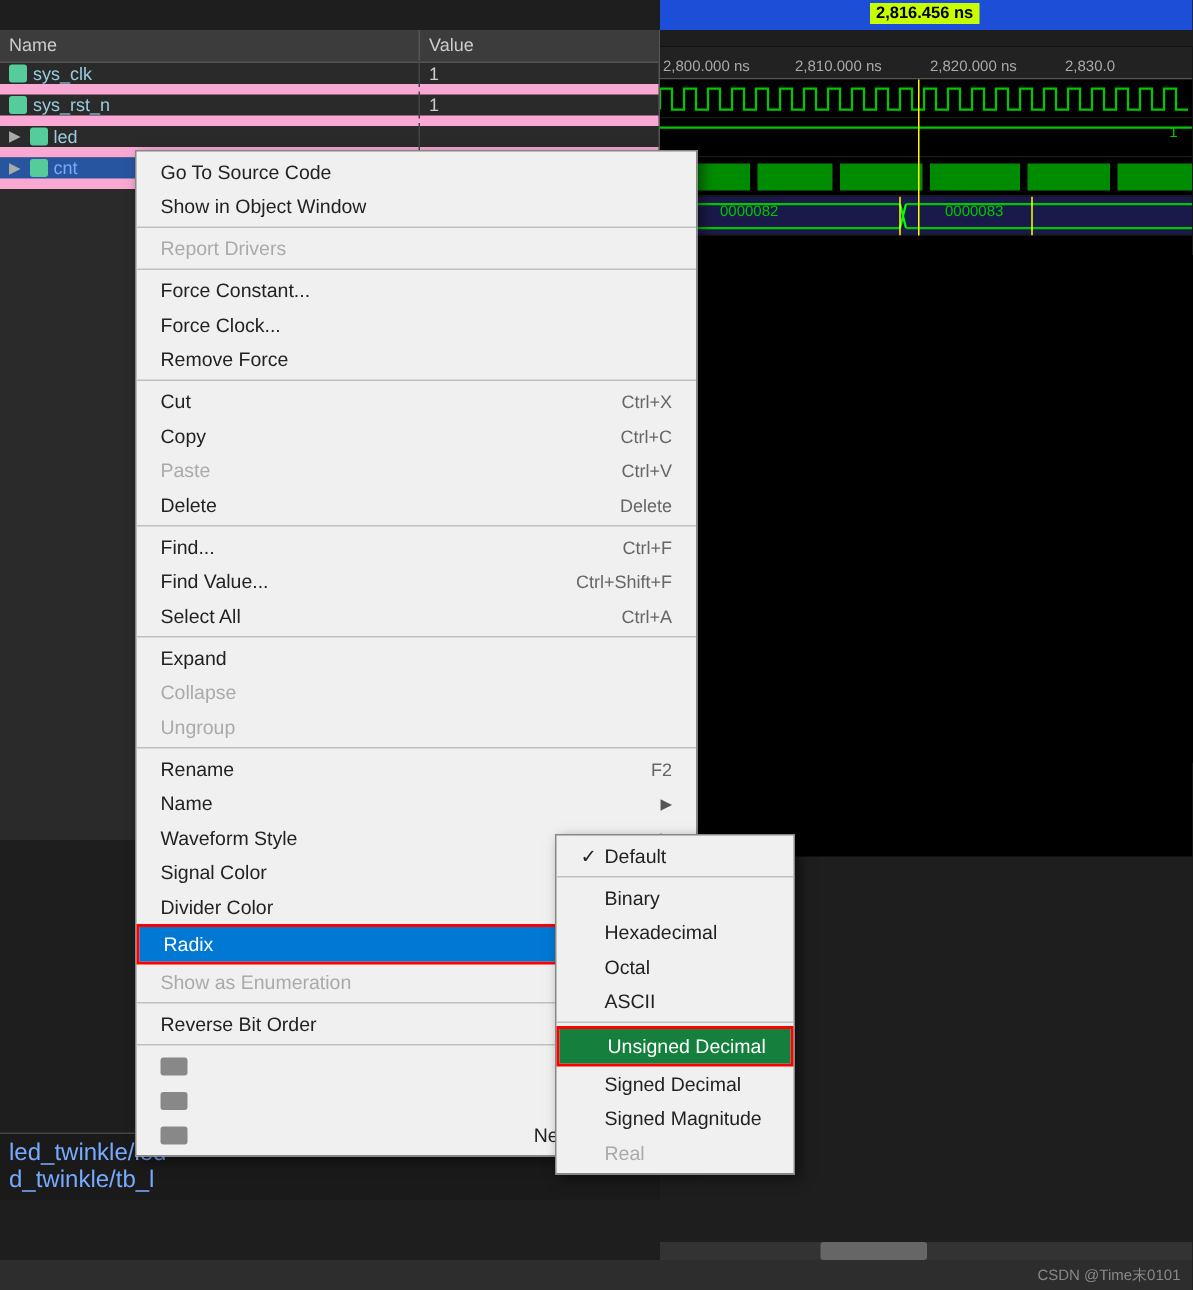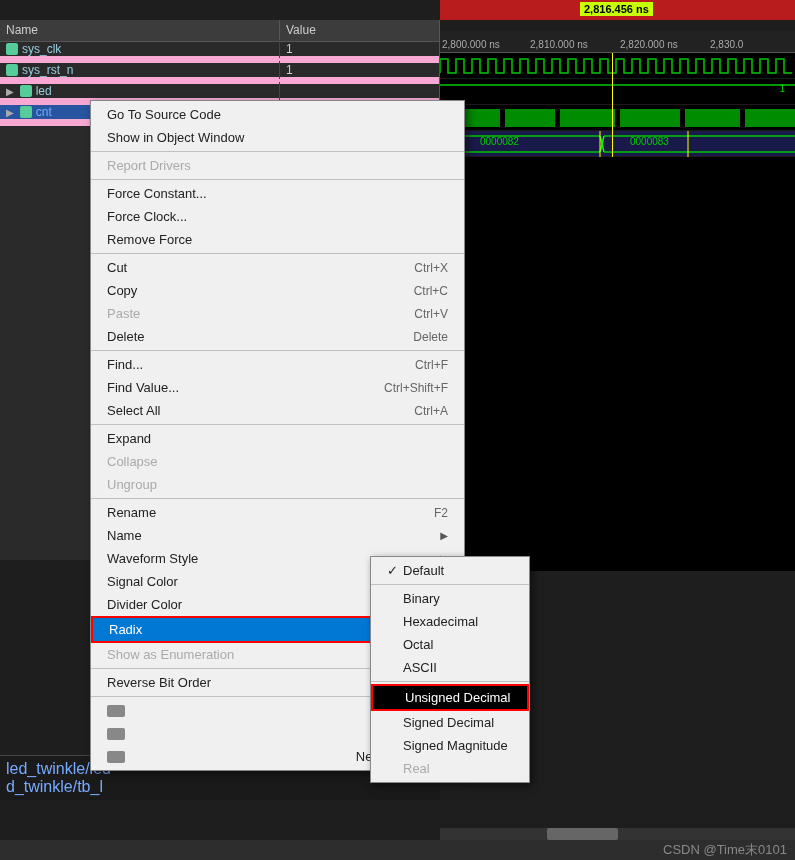--- a/index.html
+++ b/index.html
@@ -23,21 +23,21 @@
       background: #1e1e1e;
     }
 
     
     .timestamp-bar {
       position: absolute;
       top: 0;
       left: 440px;
       right: 0;
       height: 20px;
-      background: #b91c1c;
+      background: #1d4ed8;
       display: flex;
       align-items: center;
     }
     .timestamp-highlight {
       background: #c8ff00;
       color: #000;
       font-size: 11px;
       font-weight: bold;
       padding: 1px 4px;
       position: absolute;
@@ -169,21 +169,21 @@
       display: flex;
       align-items: center;
       padding: 0 8px;
       font-size: 11px;
       color: #888;
     }
     .status-right {
       position: absolute;
       right: 8px;
       color: #888;
-      font-size: 13px;
+      font-size: 10px;
     }
 
     
     .hscroll {
       position: absolute;
       bottom: 20px;
       left: 440px;
       right: 0;
       height: 12px;
       background: #333;
@@ -278,21 +278,21 @@
     }
     .submenu-item {
       padding: 4px 16px;
       cursor: pointer;
       display: flex;
       align-items: center;
       font-size: 13px;
       color: #222;
     }
     .submenu-item.highlighted {
-      background: #000000;
+      background: #15803d;
       color: #fff;
     }
     .submenu-item.disabled {
       color: #aaa;
     }
     .submenu-check {
       width: 16px;
       font-size: 13px;
     }
     

